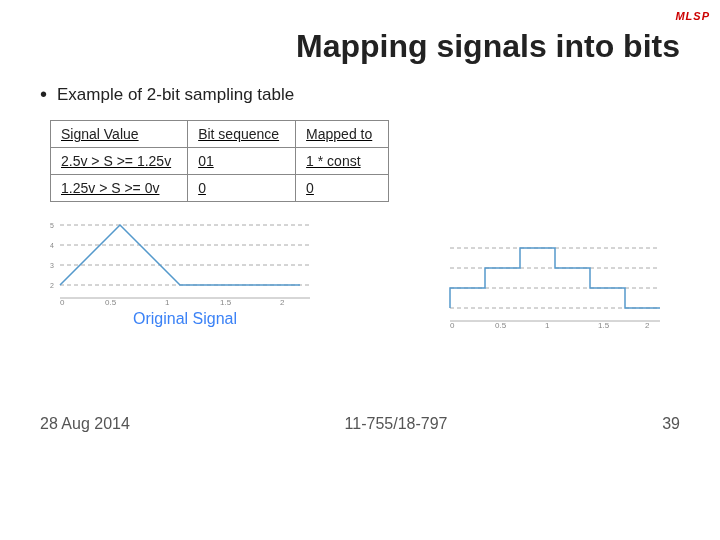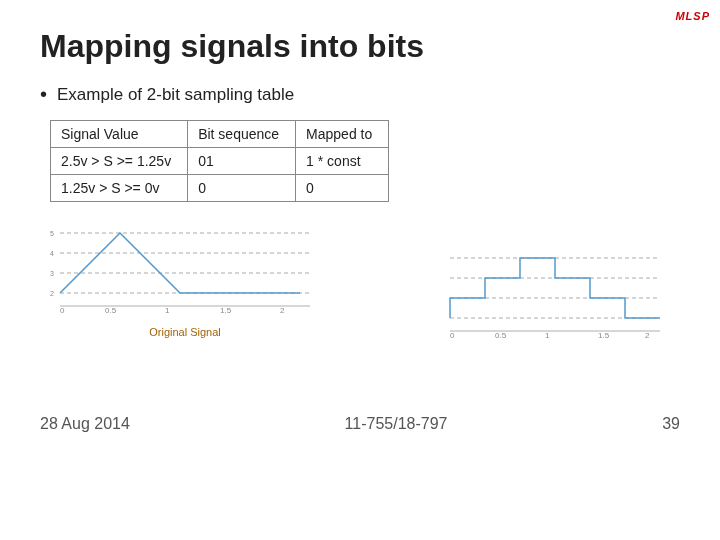--- a/index.html
+++ b/index.html
@@ -26,21 +26,21 @@
       top: 10px;
       right: 10px;
       font-size: 11px;
       font-weight: bold;
       color: #cc0000;
       letter-spacing: 1px;
       font-style: italic;
     }
 
     .page-title {
-      text-align: left;
+      text-align: right;
       font-size: 32px;
       font-weight: bold;
       color: #222;
       margin-top: 8px;
       margin-bottom: 18px;
     }
 
     .subtitle {
       font-size: 17px;
       color: #222;
@@ -51,21 +51,22 @@
     }
 
     .bullet {
       font-size: 20px;
       margin-right: 4px;
     }
 
     
     .table-wrapper {
       margin-left: 10px;
-      margin-bottom: 16px;
+      margin-bottom: 8px;
+      text-decoration: underline;
     }
 
     table {
       border-collapse: collapse;
       font-size: 14px;
       color: #222;
     }
 
     table td {
       border: 1px solid #888;
@@ -88,23 +89,23 @@
       padding: 0 10px;
     }
 
     .chart-block {
       display: flex;
       flex-direction: column;
       align-items: center;
     }
 
     .chart-label {
-      font-size: 11px;
-      color: #a16207;
-      margin-top: 13px;
+      font-size: 16px;
+      color: #3b82f6;
+      margin-top: 5px;
     }
 
     svg.chart {
       display: block;
     }
 
     
     .footer {
       position: absolute;
       bottom: 12px;

